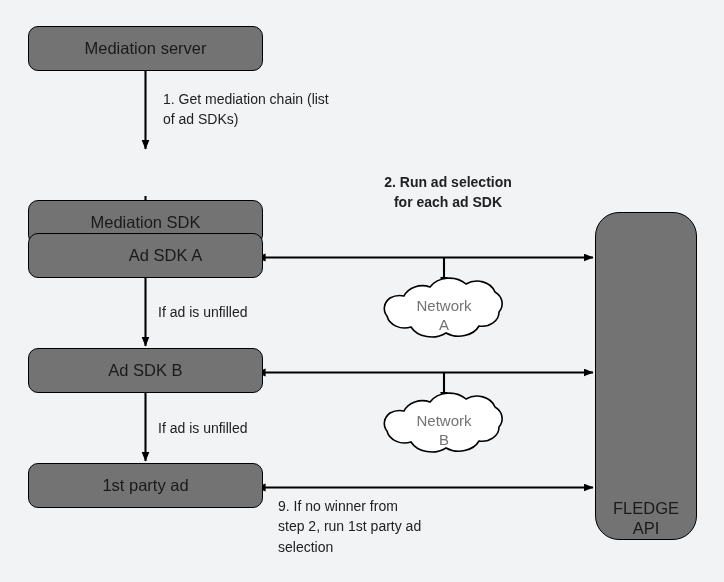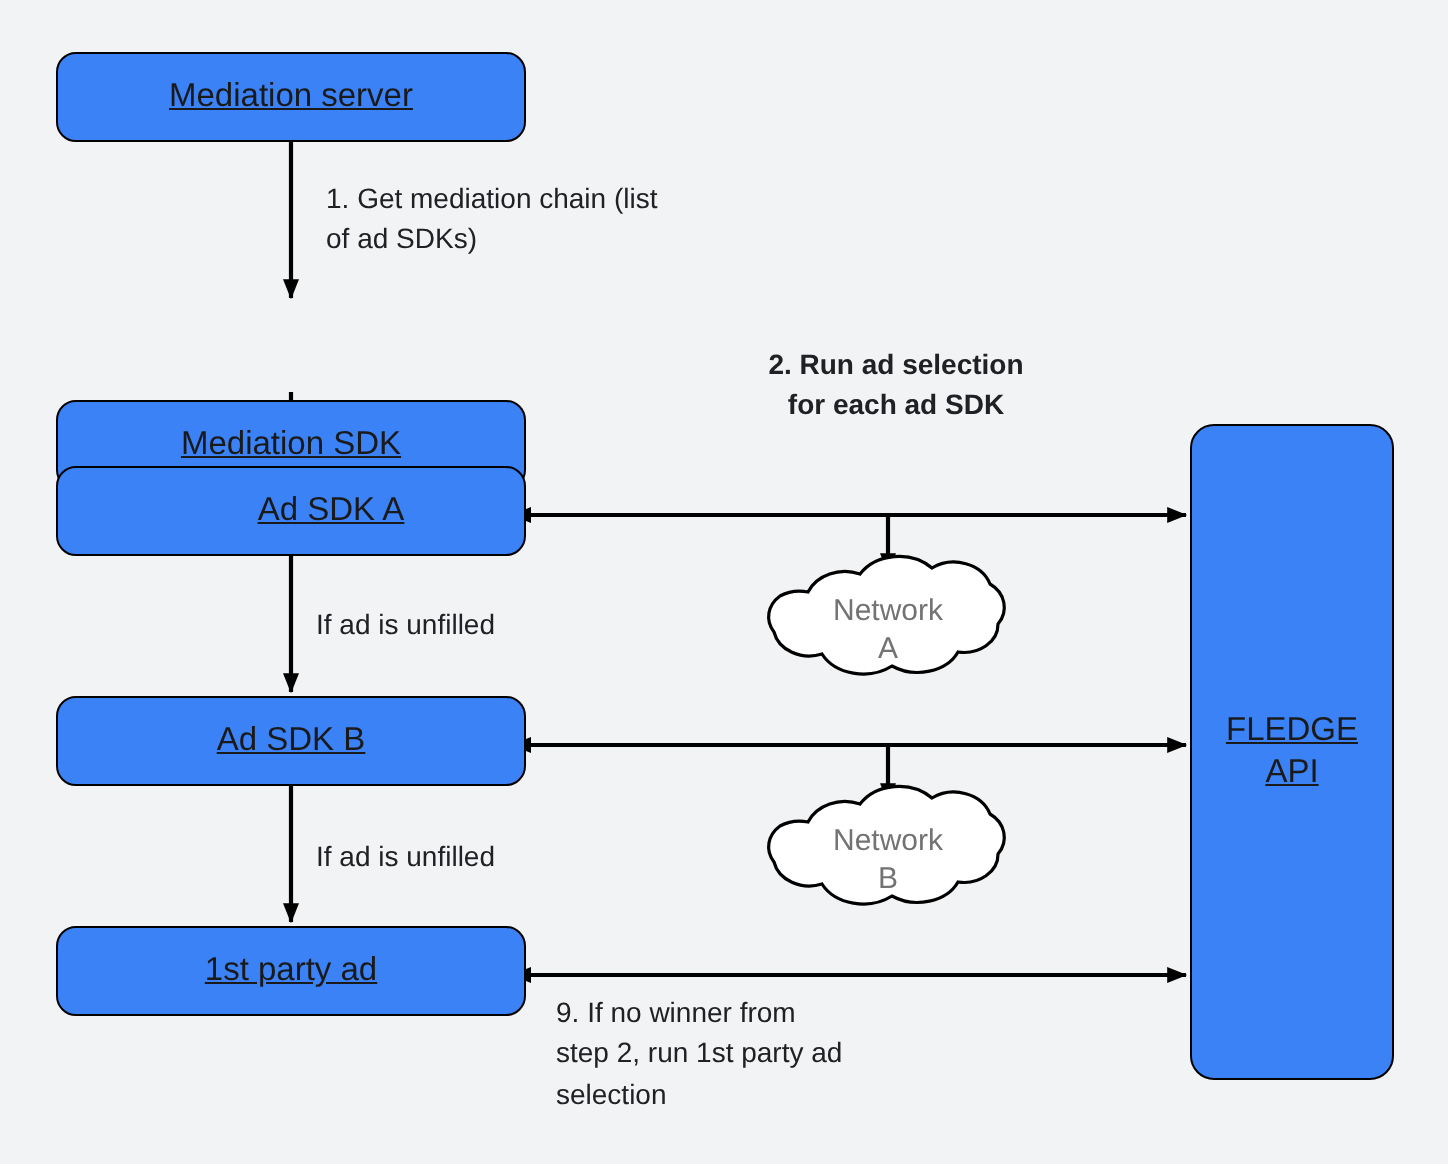--- a/index.html
+++ b/index.html
@@ -20,32 +20,31 @@
   }
   svg.canvas {
     position: absolute;
     top: 0;
     left: 0;
     width: 724px;
     height: 582px;
   }
   .node-box {
     position: absolute;
-    background: #3b82f6;
+    background: #737373;
     border: 1.6px solid #000000;
     border-radius: 10px;
     box-sizing: border-box;
     display: flex;
     align-items: center;
     justify-content: center;
     text-align: center;
     font-size: 16.5px;
     color: #1a1a1a;
     line-height: 1.25;
-    text-decoration: underline;
   }
   .node-label {
     display: block;
     padding: 0 6px;
   }
   .edge-label {
     position: absolute;
     font-size: 14px;
     color: #202124;
     line-height: 1.45;
@@ -135,21 +134,21 @@
   </div>
 
   <div class="node-box" style="left:28px; top:348px; width:235px; height:45px;">
     <span class="node-label">Ad SDK B</span>
   </div>
 
   <div class="node-box" style="left:28px; top:463px; width:235px; height:45px;">
     <span class="node-label">1st party ad</span>
   </div>
 
-  <div class="node-box" style="left:595px; top:212px; width:102px; height:328px; border-radius:12px; white-space:pre-line;">
+  <div class="node-box" style="left:595px; top:212px; width:102px; height:328px; border-radius:24px; white-space:pre-line;align-items:flex-end;">
     <span class="node-label">FLEDGE
 API</span>
   </div>
 
   <div class="cloud-text" style="left:373px; top:296px; width:142px;">Network
 A</div>
 
   <div class="cloud-text" style="left:373px; top:411px; width:142px;">Network
 B</div>
 

